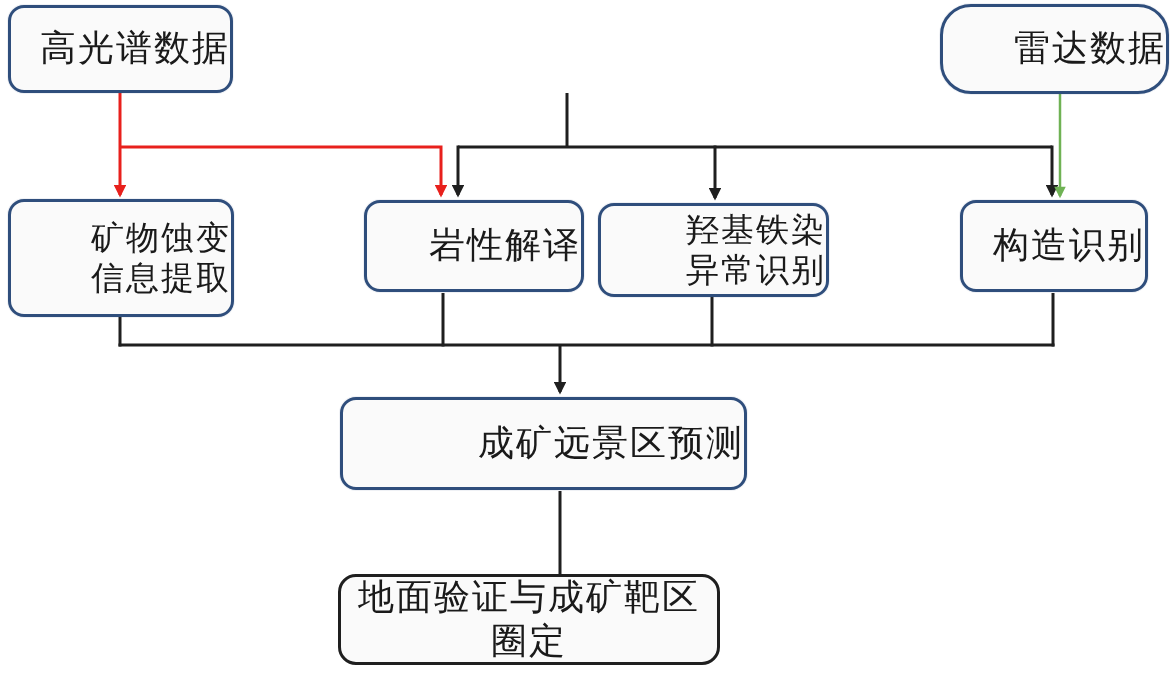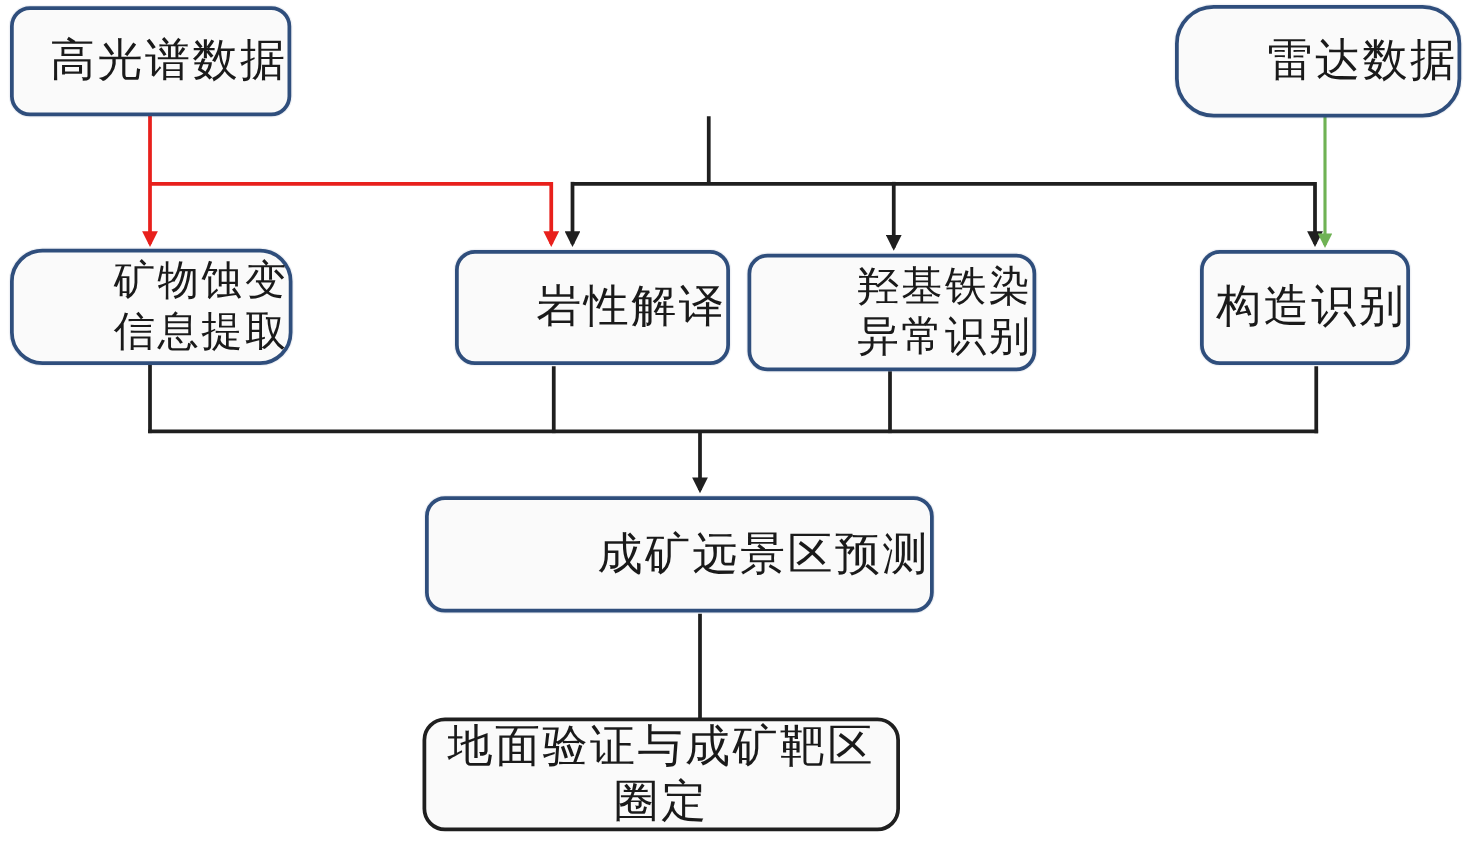--- a/index.html
+++ b/index.html
@@ -88,35 +88,35 @@
 
   <div class="node" style="left:8px;top:5px;width:225px;height:88px;">
     <div>高光谱数据</div>
   </div>
 
 
   <div class="node" style="left:940px;top:4px;width:229px;height:90px;border-radius:31px;">
     <div>雷达数据</div>
   </div>
 
-  <div class="node two-line" style="left:8px;top:199px;width:226px;height:93px;border-radius:26px;">
+  <div class="node two-line" style="left:8px;top:199px;width:226px;height:118px;">
     <div>矿物蚀变</div>
     <div>信息提取</div>
   </div>
 
   <div class="node" style="left:364px;top:200px;width:220px;height:92px;">
     <div>岩性解译</div>
   </div>
 
   <div class="node two-line" style="left:598px;top:203px;width:231px;height:94px;">
     <div>羟基铁染</div>
     <div>异常识别</div>
   </div>
 
-  <div class="node" style="left:960px;top:200px;width:168px;height:92px;">
+  <div class="node" style="left:960px;top:200px;width:188px;height:92px;">
     <div>构造识别</div>
   </div>
 
   <div class="node" style="left:340px;top:397px;width:407px;height:93px;">
     <div>成矿远景区预测</div>
   </div>
 
   <div class="node dark" style="left:338px;top:574px;width:382px;height:91px;">
     <div>地面验证与成矿靶区圈定</div>
   </div>

